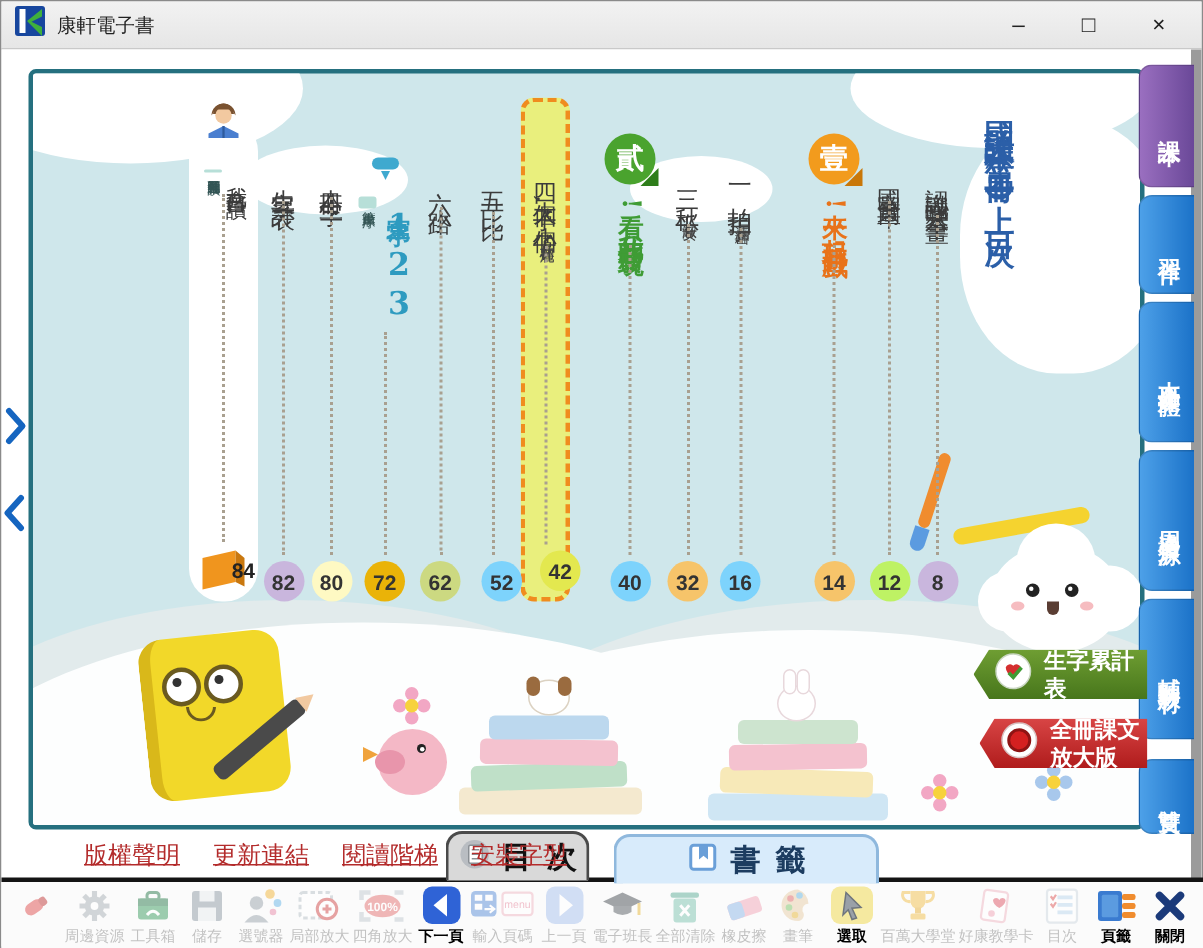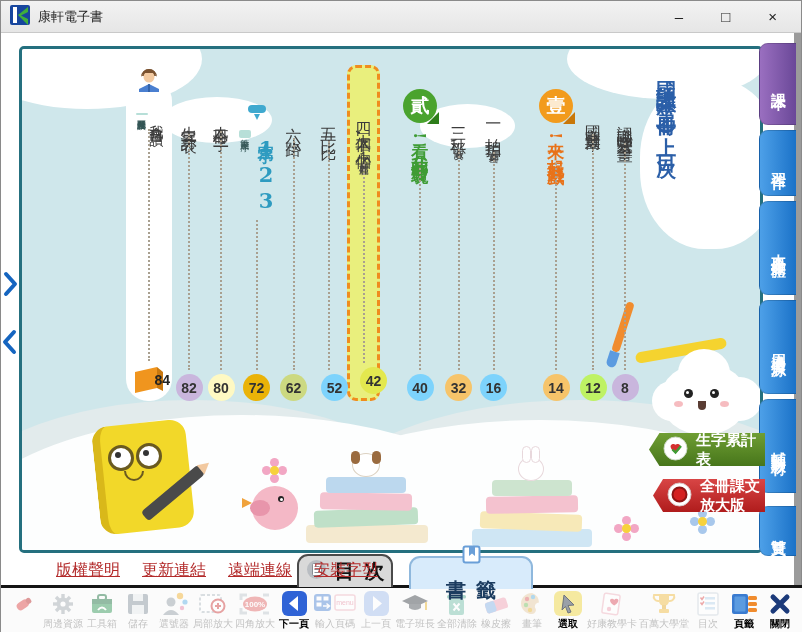--- a/index.html
+++ b/index.html
@@ -121,21 +121,21 @@
   .footer-links{position:absolute;left:55px;top:527px;display:flex;gap:22px;z-index:10;}
   .footer-links a{color:#b32b2b;font-size:16px;text-decoration:underline;cursor:pointer;
     font-family:"DejaVu Serif","Liberation Serif",serif;}
   .divider{position:absolute;left:0;top:552px;width:802px;height:3px;background:#141414;z-index:6;}
   
   .bottom-tab{position:absolute;height:33px;display:flex;align-items:center;justify-content:center;gap:8px;
     border-radius:11px 11px 0 0;box-sizing:border-box;cursor:pointer;z-index:8;
     font-family:"DejaVu Serif","Liberation Serif",serif;}
   .bottom-tab .lbl{font-size:20px;font-weight:bold;letter-spacing:10px;margin-right:-10px;}
   .tab-toc{left:296px;top:521px;width:96px;background:#d9d9d9;border:2px solid #4a4a4a;border-bottom:none;color:#111;}
-  .tab-bookmark{left:408px;top:523px;width:124px;background:#d8ebfb;border:2px solid #8fb8dd;border-bottom:none;color:#1c3c60;flex-direction:column;}
+  .tab-bookmark{left:408px;top:523px;width:177px;background:#d8ebfb;border:2px solid #8fb8dd;border-bottom:none;color:#1c3c60;}
   
   .toolbar{position:absolute;left:0;top:555px;width:802px;height:44px;background:#fbfbfb;
     display:flex;justify-content:space-between;align-items:flex-start;padding:2px 6px 0 6px;box-sizing:border-box;}
   .tool{display:flex;flex-direction:column;align-items:center;gap:0;min-width:34px;cursor:pointer;}
   .tool .ic{height:27px;display:flex;align-items:center;justify-content:center;}
   .tool .tlabel{font-size:10px;color:#8a8a8a;white-space:nowrap;}
   .tool.dim{opacity:.5;}
   .tool.on .tlabel{color:#000;font-weight:bold;}
 </style>
 </head>
@@ -345,21 +345,21 @@
         <div class="side-tab blue" style="height: 66px;">習作</div>
         <div class="side-tab blue" style="height: 94px;">本冊媒體</div>
         <div class="side-tab blue" style="height: 94px;">周邊資源</div>
         <div class="side-tab blue" style="height: 94px;">輔助教材</div>
         <div class="side-tab blue gap" style="height: 50px;">雙頁</div>
       </div>
 
     <div class="footer-links" id="footerlinks">
         <a>版權聲明</a>
         <a>更新連結</a>
-        <a>遠端連線</a>
+        <a>閱讀階梯</a>
         <a>安裝字型</a>
       </div>
 
     <div class="divider"></div>
 
     <div id="bottomtabs">
         <div class="bottom-tab tab-toc">
           <span><svg width="21" height="21">
               <circle cx="10.5" cy="10.5" r="9.5" fill="#b9bdc2"></circle>
               <rect x="6.5" y="4.5" width="9" height="12" rx="1" fill="#fff" stroke="#8a8f94"></rect>
@@ -547,38 +547,38 @@
           <div class="ic">
             <svg width="30" height="27">
               <rect x="1" y="1" width="28" height="25" rx="6" fill="#f5e9a0"></rect>
               <polygon points="11,5 21,15 15,15.5 18,22 15,23 12.5,16.5 9,20" fill="#9aa0a8" stroke="#6f757d" stroke-width="1"></polygon>
             </svg>
           </div>
           <div class="tlabel">選取</div>
         </div>
         <div class="tool dim">
           <div class="ic">
-            <svg width="27" height="26">
-              <rect x="4" y="3" width="16" height="20" rx="2" fill="#fff" stroke="#f0b9c4" stroke-width="1.5" transform="rotate(8 12 13)"></rect>
-              <path d="M11 9 a2.3 2.3 0 0 1 4.2 0 a2.3 2.3 0 0 1 4.2 0 q0 3.2 -4.2 5.4 q-4.2 -2.2 -4.2 -5.4z" fill="#e05a6a"></path>
-              <circle cx="10" cy="18" r="2.2" fill="#f2a7b8"></circle>
-            </svg>
-          </div>
-          <div class="tlabel">好康教學卡</div>
-        </div>
-        <div class="tool dim">
-          <div class="ic">
             <svg width="28" height="26">
               <path d="M9 3 h10 v7 a5 5 0 0 1 -10 0z" fill="#f2c14e"></path>
               <path d="M9 4 h-5 a4.5 4.5 0 0 0 5 6 M19 4 h5 a4.5 4.5 0 0 1 -5 6" stroke="#f2c14e" stroke-width="2" fill="none"></path>
               <rect x="12" y="14" width="4" height="4" fill="#e8b23c"></rect>
               <rect x="9" y="18" width="10" height="4" rx="1" fill="#f2c14e"></rect>
             </svg>
           </div>
           <div class="tlabel">百萬大學堂</div>
+        </div>
+        <div class="tool dim">
+          <div class="ic">
+            <svg width="27" height="26">
+              <rect x="4" y="3" width="16" height="20" rx="2" fill="#fff" stroke="#f0b9c4" stroke-width="1.5" transform="rotate(8 12 13)"></rect>
+              <path d="M11 9 a2.3 2.3 0 0 1 4.2 0 a2.3 2.3 0 0 1 4.2 0 q0 3.2 -4.2 5.4 q-4.2 -2.2 -4.2 -5.4z" fill="#e05a6a"></path>
+              <circle cx="10" cy="18" r="2.2" fill="#f2a7b8"></circle>
+            </svg>
+          </div>
+          <div class="tlabel">好康教學卡</div>
         </div>
         <div class="tool dim">
           <div class="ic">
             <svg width="26" height="26">
               <rect x="3" y="2" width="20" height="22" rx="2" fill="#fff" stroke="#cfd8e0" stroke-width="1.5"></rect>
               <g fill="#bcd8ee">
                 <rect x="10" y="6" width="10" height="2.5"></rect>
                 <rect x="10" y="11" width="10" height="2.5"></rect>
                 <rect x="10" y="16" width="10" height="2.5"></rect>
               </g>

